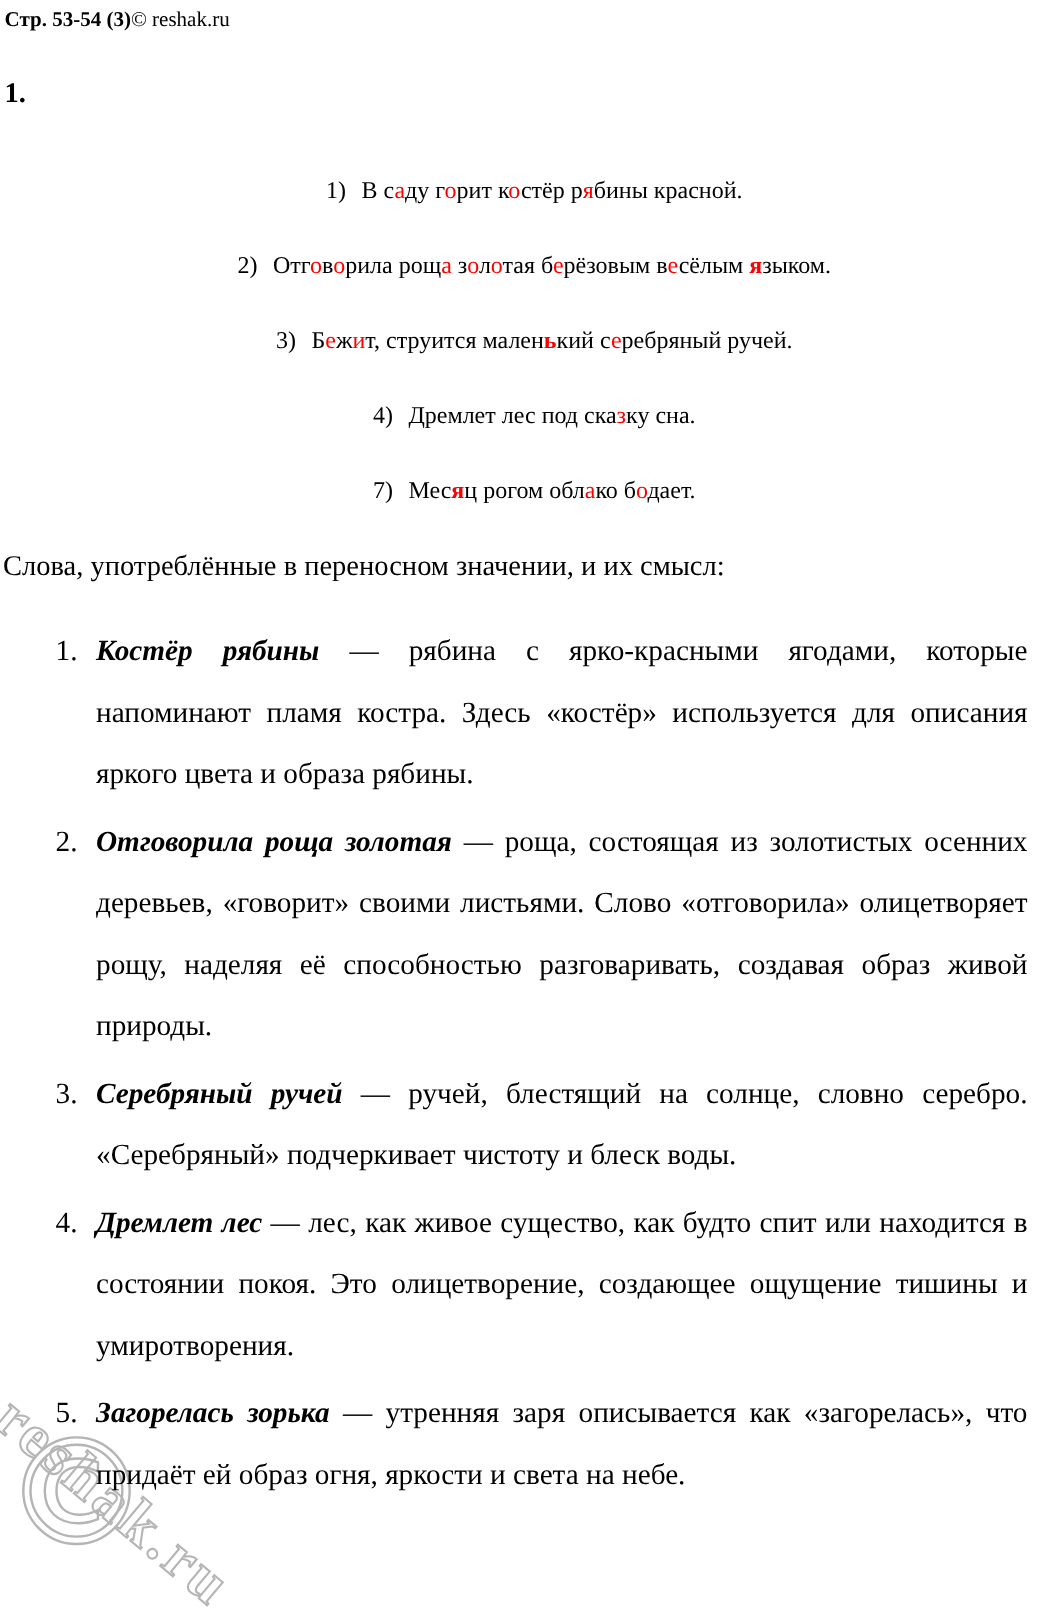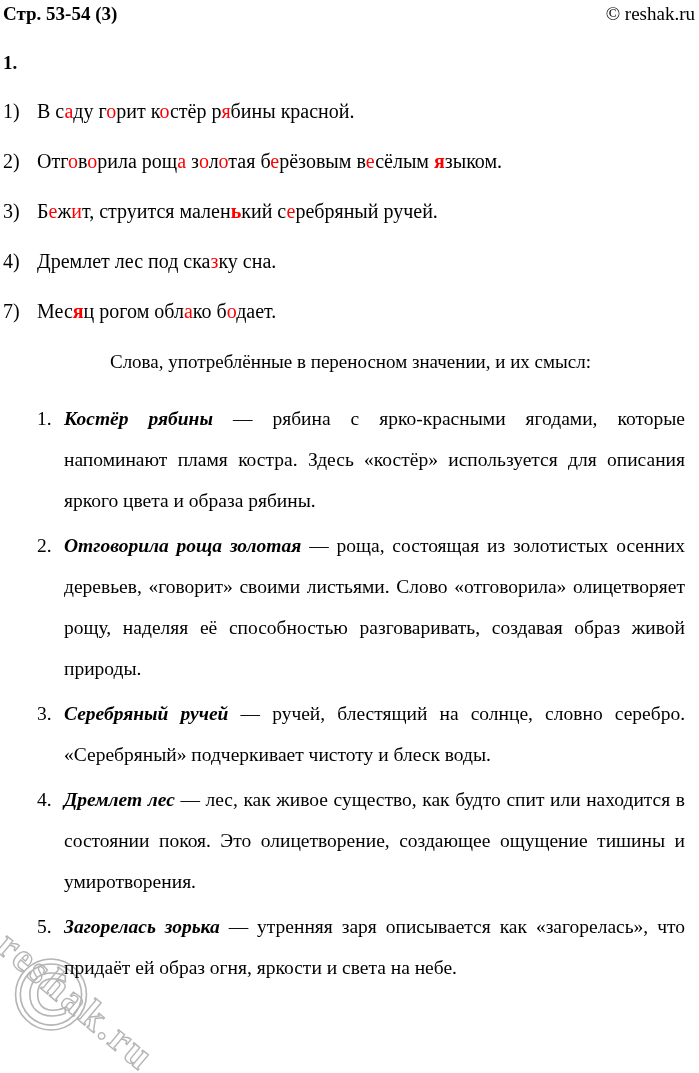--- a/index.html
+++ b/index.html
@@ -8,47 +8,45 @@
     font-family: "Liberation Serif", "DejaVu Serif", serif;
     background: #ffffff;
     color: var(--ink, #000);
     position: relative;
     overflow: hidden;
   }
   .content { position: relative; z-index: 1; }
 
   .header {
     display: flex;
-    justify-content: space-between;
     align-items: flex-start;
     padding: 3px 4px 0 3px;
-    font-size: 19px;
+    font-size: 14px;
     line-height: 22px;
   }
   .page-ref { font-weight: bold; }
 
   .exercise-number {
     font-weight: bold;
     font-size: 19px;
     margin: 27px 0 0 3px;
     line-height: 22px;
   }
 
-  .sentences { margin: 24px 0 0 3px; font-size: 20px; }
+  .sentences { margin: 40px 0 0 3px; font-size: 16px; text-align: center; }
   .sentence { line-height: 27px; margin-bottom: 23px; white-space: nowrap; }
   .snum { display: inline-block; width: 34px; }
   .red { color: var(--red, #f00); }
   .bold { font-weight: normal; }
   .boldred { color: var(--red, #f00); font-weight: bold; }
 
   .intro {
     margin: 20px 0 0 2px;
     font-size: 19px;
     line-height: 27px;
-    text-align: center;
   }
 
   .explanations { margin-top: 23px; }
   .exp-item {
     position: relative;
     margin: 0 14px 4px 64px;
     font-size: 19.5px;
     line-height: 41px;
     text-align: justify;
   }

